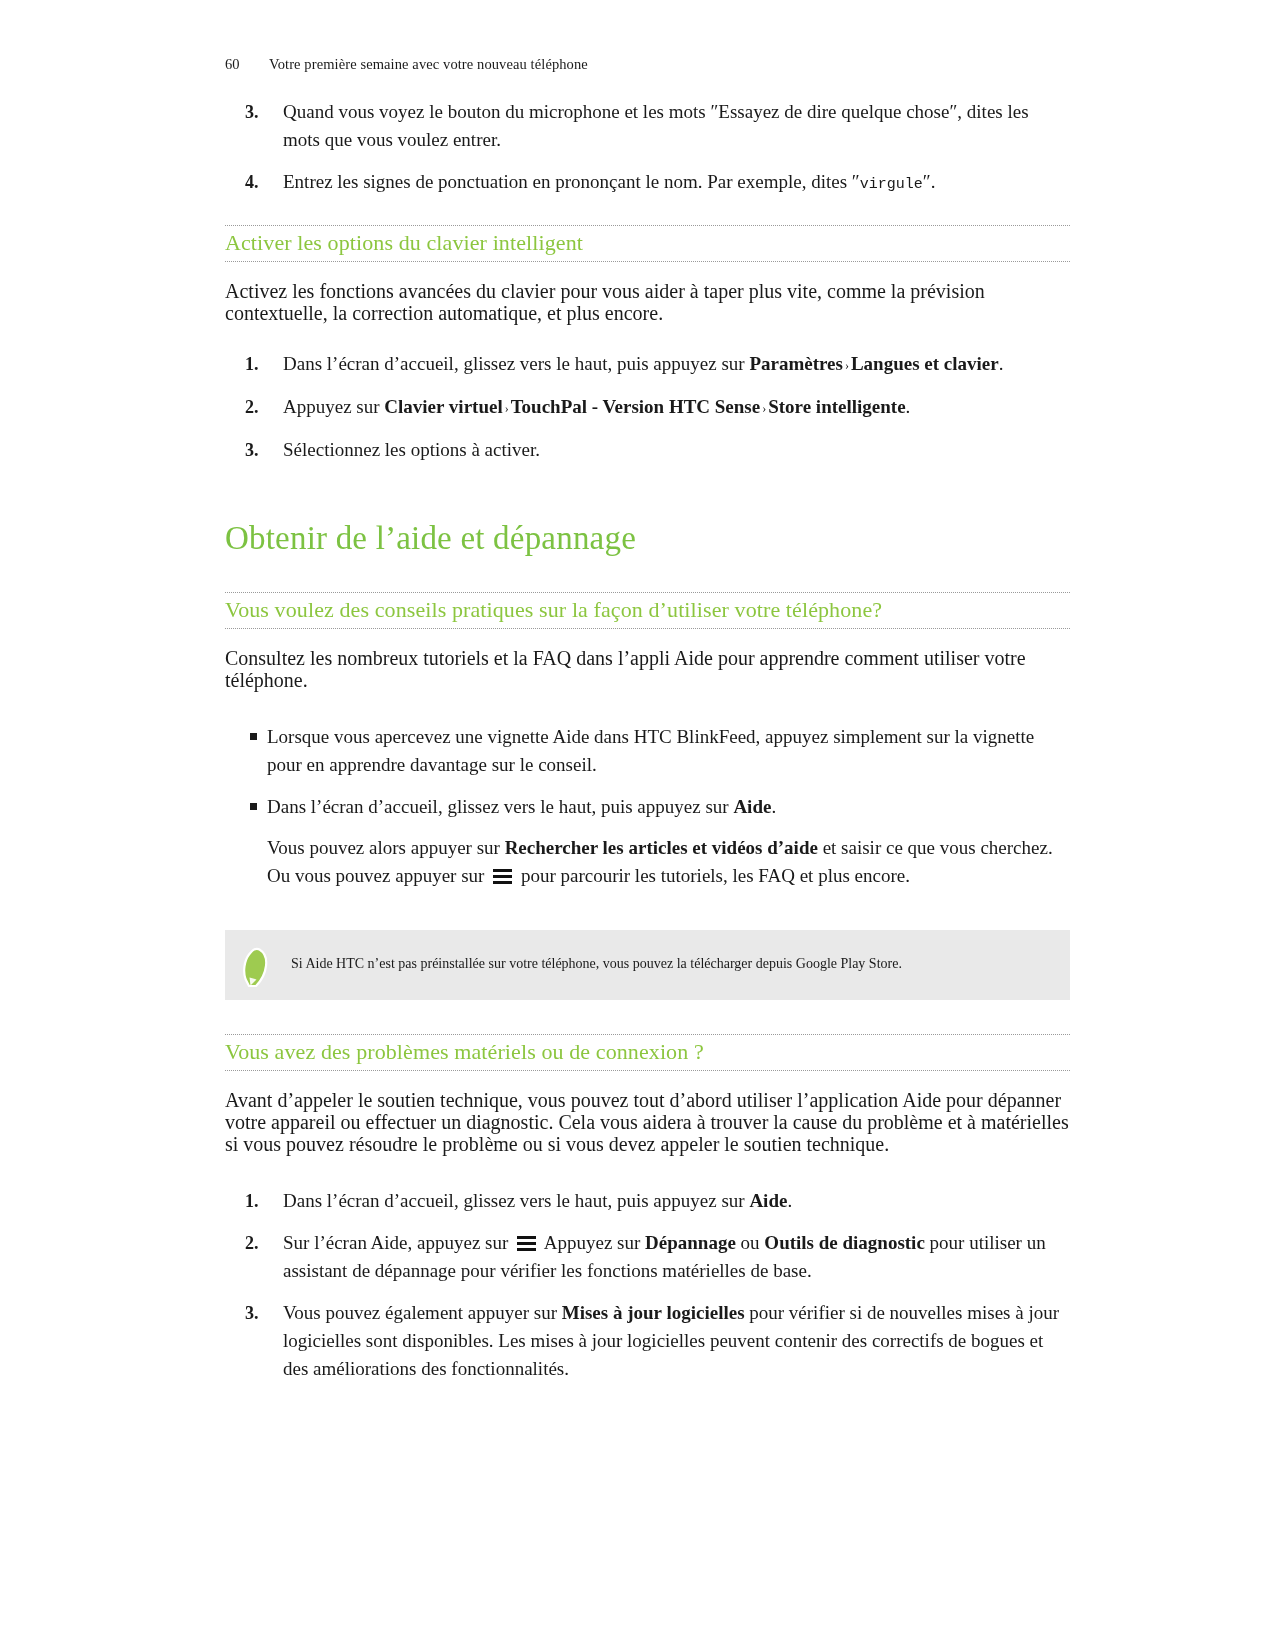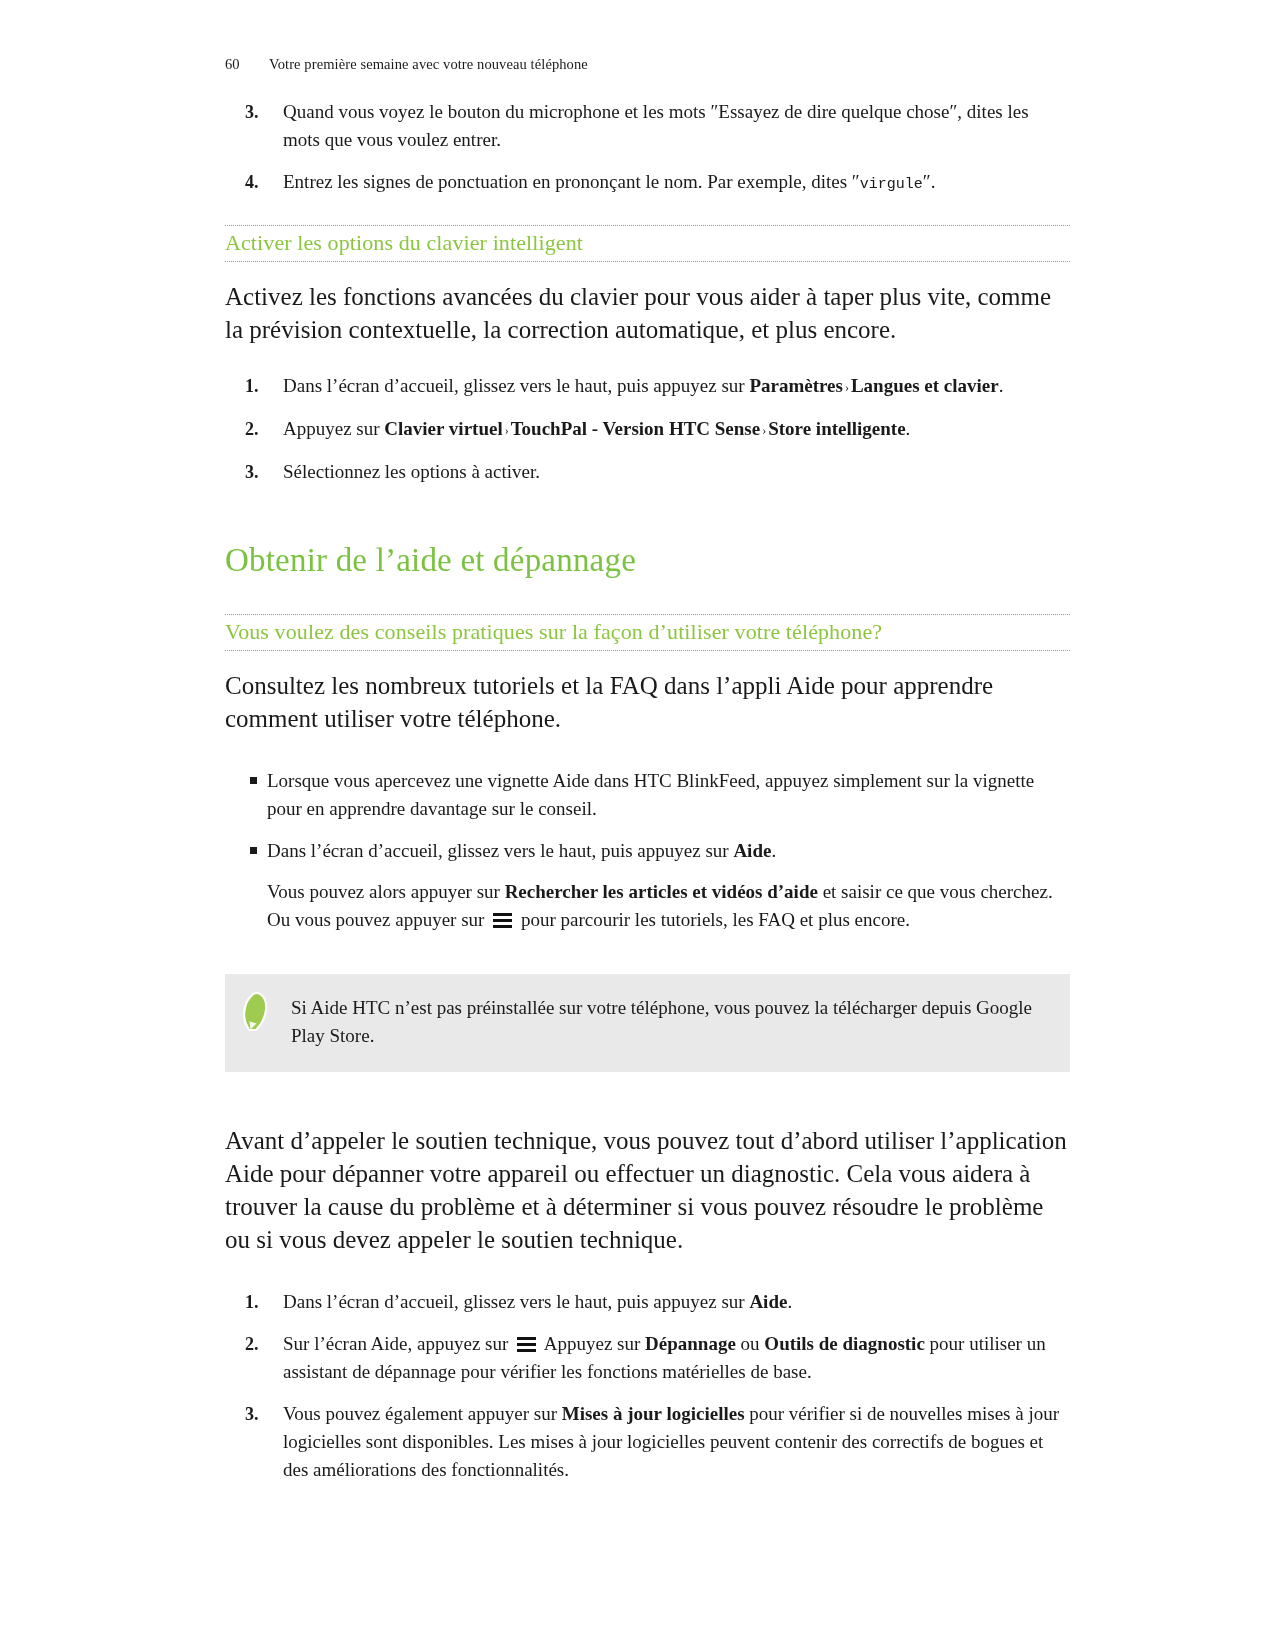--- a/index.html
+++ b/index.html
@@ -37,22 +37,22 @@
   }
   
   .content {
     position: absolute;
     left: 225px;
     top: 98px;
     width: 845px;
   }
   
   .para {
-    font-size: 25px;
-    line-height: 33px;
+    font-size: 20px;
+    line-height: 22px;
     margin: 0 0 6px 0;
     text-align: left;
   }
   .para.spaced { margin-bottom: 14px; }
 
   
   ol.numlist, ul.bullist {
     list-style: none;
     margin: 0;
     padding: 0;
@@ -158,21 +158,21 @@
     box-sizing: border-box;
   }
   .tipbox .tip-icon {
     position: absolute;
     left: 14px;
     top: 16px;
     width: 34px;
     height: 44px;
   }
   .tipbox .tip-text {
-    font-size: 19px;
+    font-size: 14px;
     line-height: 28px;
   }
 </style>
 </head>
 <body>
 
 <div class="page">
 
   <div class="running-header">
     <span class="folio">60</span><span>Votre première semaine avec votre nouveau téléphone</span>
@@ -259,24 +259,29 @@
         <svg width="34" height="44" viewBox="0 0 34 44" xmlns="http://www.w3.org/2000/svg">
           <path d="M20.5 3.5 C25.5 6.5 28 12 27 20 C26 28 22 35 17 40 L10 40 L6.5 33 C4 26 5 15 10 8.5 C13 4.5 17 1.5 20.5 3.5 Z" fill="#9ecb50" stroke="#ffffff" stroke-width="2.2" stroke-linejoin="round"></path>
           <path d="M10.5 31.5 L17.5 33.5 L11.5 39.5 Z" fill="#ffffff" opacity="0.9"></path>
         </svg>
       </span>
       <div class="tip-text">Si Aide HTC n’est pas préinstallée sur votre téléphone, vous pouvez la télécharger depuis Google Play Store.</div>
     </div>
 
     <div class="sp-34"></div>
 
-
-    <div class="sp-18"></div>
-
-    <p class="para spaced">Avant d’appeler le soutien technique, vous pouvez tout d’abord utiliser l’application Aide pour dépanner votre appareil ou effectuer un diagnostic. Cela vous aidera à trouver la cause du problème et à déterminer si vous pouvez résoudre le problème ou si vous devez appeler le soutien technique.</p>
+    <div class="sec-band">
+      <div class="rule-dotted"></div>
+      <h3 class="h3-green">Vous avez des problèmes matériels ou de connexion ?</h3>
+      <div class="rule-dotted"></div>
+    </div>
+
+    <div class="sp-18"></div>
+
+    <p class="para spaced">Avant d’appeler le soutien technique, vous pouvez tout d’abord utiliser l’application Aide pour dépanner votre appareil ou effectuer un diagnostic. Cela vous aidera à trouver la cause du problème et à matérielles si vous pouvez résoudre le problème ou si vous devez appeler le soutien technique.</p>
 
     <div class="sp-18"></div>
 
     <ol class="numlist">
       <li>
         <span class="marker">1.</span>
         <span>Dans l’écran d’accueil, glissez vers le haut, puis appuyez sur </span><b>Aide</b><span>.</span>
       </li>
       <li>
         <span class="marker">2.</span>

